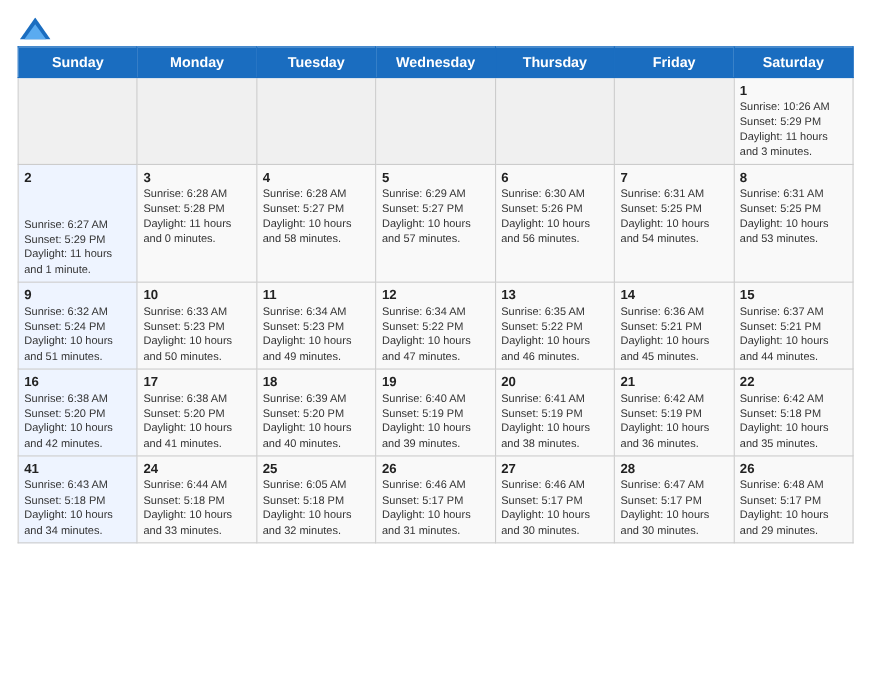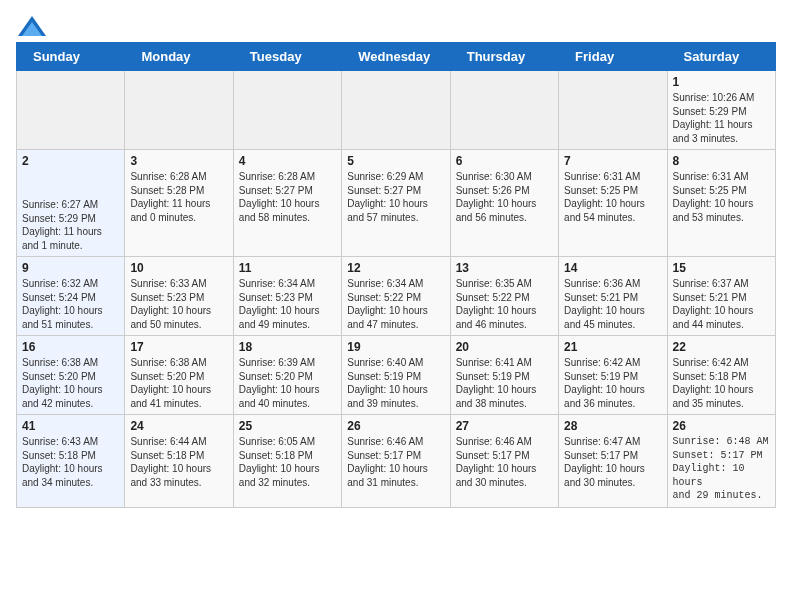--- a/index.html
+++ b/index.html
@@ -55,22 +55,22 @@
     .calendar {
       width: 100%;
       border-collapse: collapse;
       border: 1px solid #ccc;
     }
     .calendar th {
       background: #1a6dc0;
       color: #fff;
       font-size: 13px;
       font-weight: bold;
-      padding: 6px 16px;
-      text-align: left;
+      padding: 6px 4px;
+      text-align: center;
       border: 1px solid #1a6dc0;
     }
     .calendar td {
       border: 1px solid #ccc;
       vertical-align: top;
       padding: 4px 5px;
       width: 108px;
       min-height: 80px;
       background: #f9f9f9;
       font-size: 10.5px;
@@ -334,20 +334,20 @@
         </td>
         <td>
           <span class="day-num">28</span>
           <div class="cell-info" style="white-space: pre-line;">Sunrise: 6:47 AM
 Sunset: 5:17 PM
 Daylight: 10 hours
 and 30 minutes.</div>
         </td>
         <td>
           <span class="day-num">26</span>
-          <div class="cell-info" style="white-space: pre-line; font-family: Liberation Mono, monospace;">Sunrise: 6:48 AM
+          <div class="cell-info" style="white-space: pre-line;">Sunrise: 6:48 AM
 Sunset: 5:17 PM
 Daylight: 10 hours
 and 29 minutes.</div>
         </td>
       </tr>
     </tbody>
 </table>
 
 </body></html>

